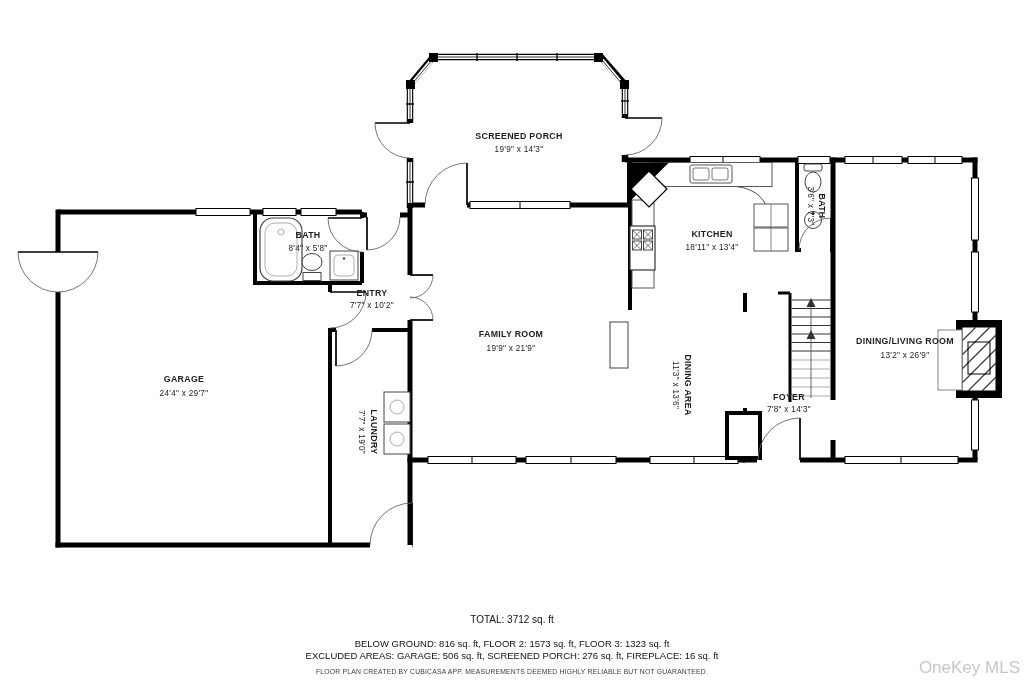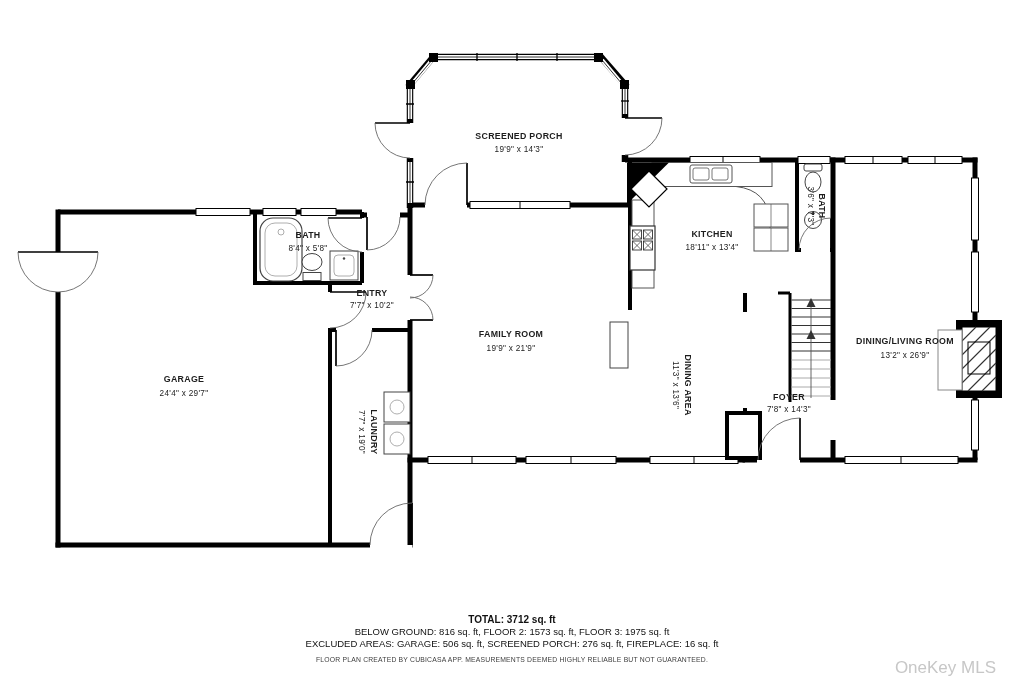--- a/index.html
+++ b/index.html
@@ -3,24 +3,24 @@
 <meta charset="utf-8">
 <style>
   html,body{margin:0;padding:0;background:#ffffff;}
   body{width:1024px;height:683px;position:relative;overflow:hidden;
        font-family:"Liberation Sans", sans-serif;}
   #plan{position:absolute;top:0;left:0;}
   svg text{fill:#1c1c1c;letter-spacing:.3px;}
   .rname{font-size:8.8px;font-weight:700;}
   .rdims{font-size:8.2px;font-weight:400;}
   .footer{position:absolute;top:614px;left:0;width:1024px;text-align:center;color:#111;}
-  .footer .total{font-size:10px;font-weight:700;margin-bottom:1px;}
+  .footer .total{font-size:10px;font-weight:400;margin-bottom:13px;}
   .footer .line{font-size:9.5px;font-weight:400;margin-bottom:1px;}
   .footer .disclaimer{font-size:6.8px;color:#3c3c3c;margin-top:7px;letter-spacing:.2px;}
-  .watermark{position:absolute;right:28px;bottom:5px;font-size:17px;color:#c7c7c7;}
+  .watermark{position:absolute;right:4px;bottom:5px;font-size:17px;color:#c7c7c7;}
 </style>
 </head>
 <body>
 
 <svg id="plan" width="1024" height="610" viewBox="0 0 1024 610" xmlns="http://www.w3.org/2000/svg">
 
   <g stroke="#000" fill="none" stroke-width="5">
     <path d="M58,212 H362"></path>
     <path d="M362,215 H367 M400,215 H412"></path>
     <path d="M58,209.5 V252 M58,292 V547.5"></path>
@@ -260,18 +260,18 @@
     <text class="rdims" x="184" y="396">24'4" x 29'7"</text>
   </g>
   <g text-anchor="middle" transform="rotate(90,367,432)">
     <text class="rname" x="367" y="428">LAUNDRY</text>
     <text class="rdims" x="367" y="440">7'7" x 19'0"</text>
   </g>
 </svg>
 
 <div class="footer">
   <div class="total">TOTAL: 3712 sq. ft</div>
-  <div class="line">BELOW GROUND: 816 sq. ft, FLOOR 2: 1573 sq. ft, FLOOR 3: 1975 sq. ft</div>
+  <div class="line">BELOW GROUND: 816 sq. ft, FLOOR 2: 1573 sq. ft, FLOOR 3: 1323 sq. ft</div>
   <div class="line">EXCLUDED AREAS: GARAGE: 506 sq. ft, SCREENED PORCH: 276 sq. ft, FIREPLACE: 16 sq. ft</div>
   <div class="disclaimer">FLOOR PLAN CREATED BY CUBICASA APP. MEASUREMENTS DEEMED HIGHLY RELIABLE BUT NOT GUARANTEED.</div>
 </div>
 
 <div class="watermark">OneKey MLS</div>
 
 </body></html>

